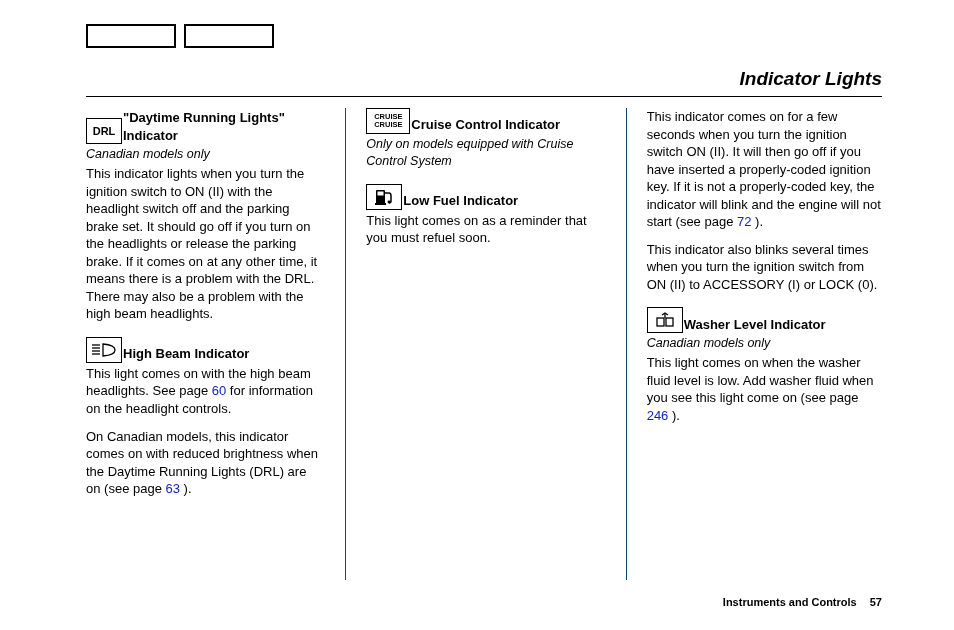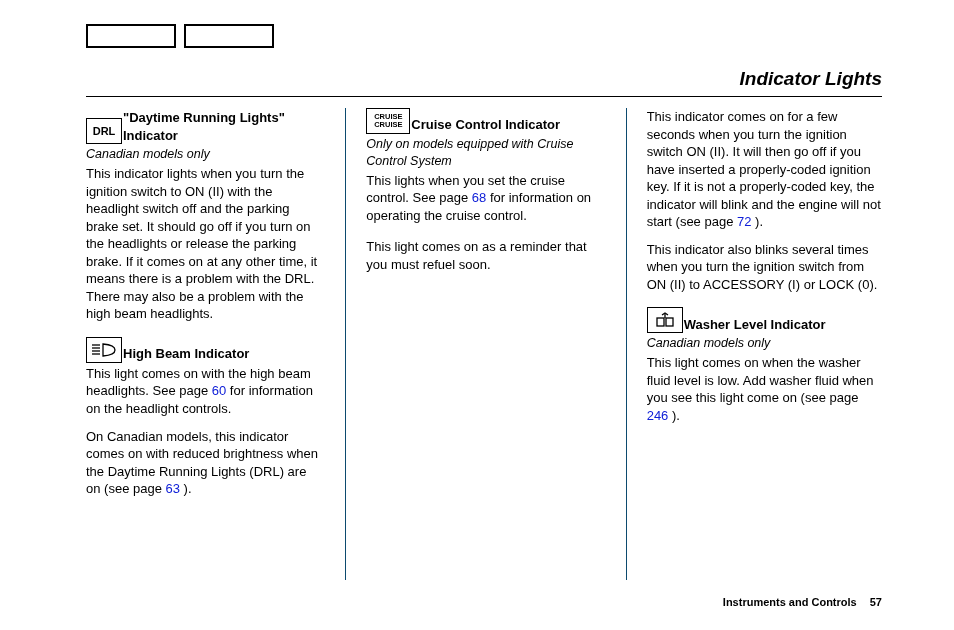--- a/index.html
+++ b/index.html
@@ -164,26 +164,35 @@
         <div class="entry-head">
           <div class="icon-box" style="min-width:36px;font-size:7.5px;line-height:1.05;">
             <div>
               <div>CRUISE</div>
               <div>CRUISE</div>
             </div>
           </div>
           <div class="entry-title">Cruise Control Indicator</div>
         </div>
         <div class="note">Only on models equipped with Cruise Control System</div>
-        <div class="body">
-          <span>This lights when you set the cruise control. See page </span><span class="link">68</span><span> for information on operating the cruise control.</span>
-        </div>
-      </div>
-
-      <div class="entry">
+      </div>
+
+      <div class="entry">
+        <div class="entry-head">
+          <div class="icon-box">
+            <svg width="20" height="18" viewBox="0 0 20 18">
+              <rect x="2" y="2" width="9" height="14" rx="1" fill="#000"></rect>
+              <rect x="3.5" y="3.5" width="6" height="4" fill="#fff"></rect>
+              <rect x="1" y="15" width="11" height="2" fill="#000"></rect>
+              <path d="M11 5 L15 5 Q17 5 17 8 L17 13 Q17 15 15 15" fill="none" stroke="#000" stroke-width="1.5"></path>
+              <circle cx="15" cy="14" r="1.4" fill="#000"></circle>
+            </svg>
+          </div>
+          <div class="entry-title">Low Fuel Indicator</div>
+        </div>
         <div class="body">This light comes on as a reminder that you must refuel soon.</div>
       </div>
 
     </div>
 
     <div class="col">
 
       <div class="entry">
         <div class="body">
           <span>This indicator comes on for a few seconds when you turn the ignition switch ON (II). It will then go off if you have inserted a properly-coded ignition key. If it is not a properly-coded key, the indicator will blink and the engine will not start (see page </span><span class="link">72</span><span> ).</span>

